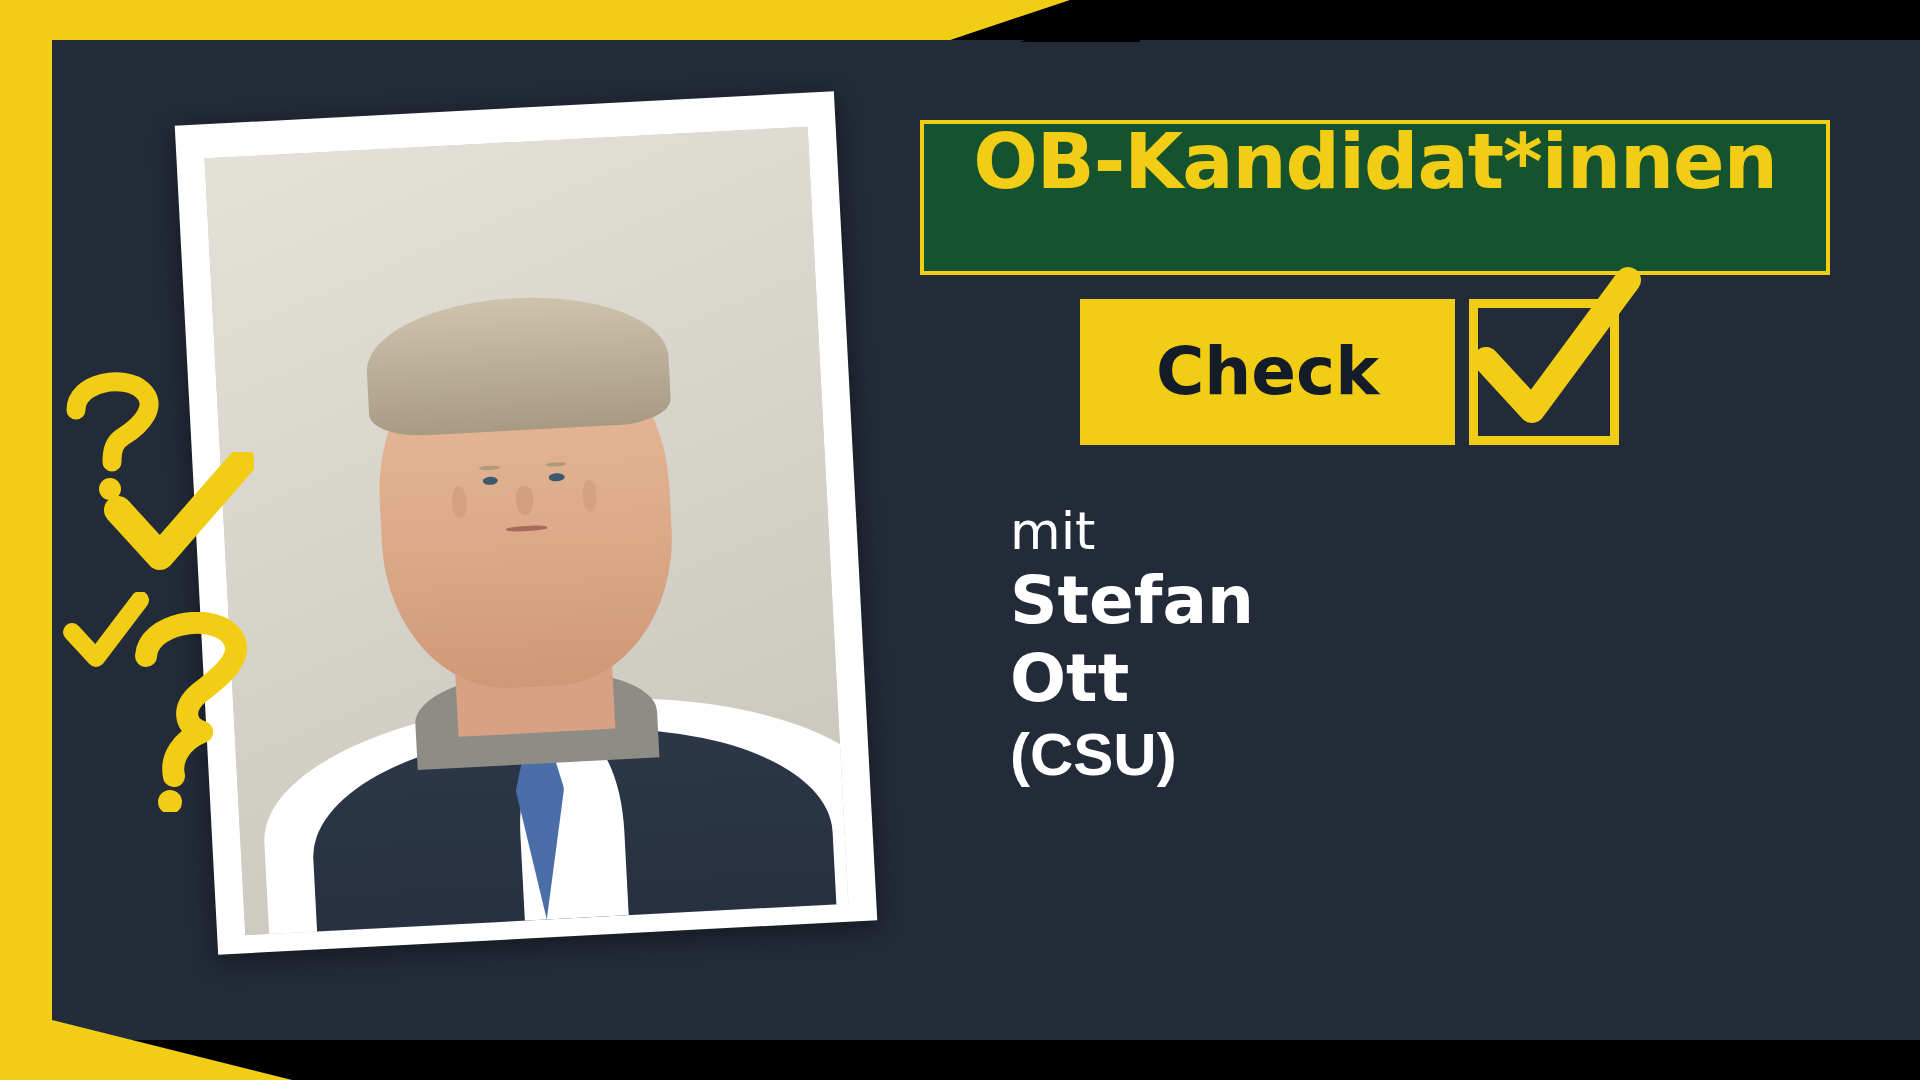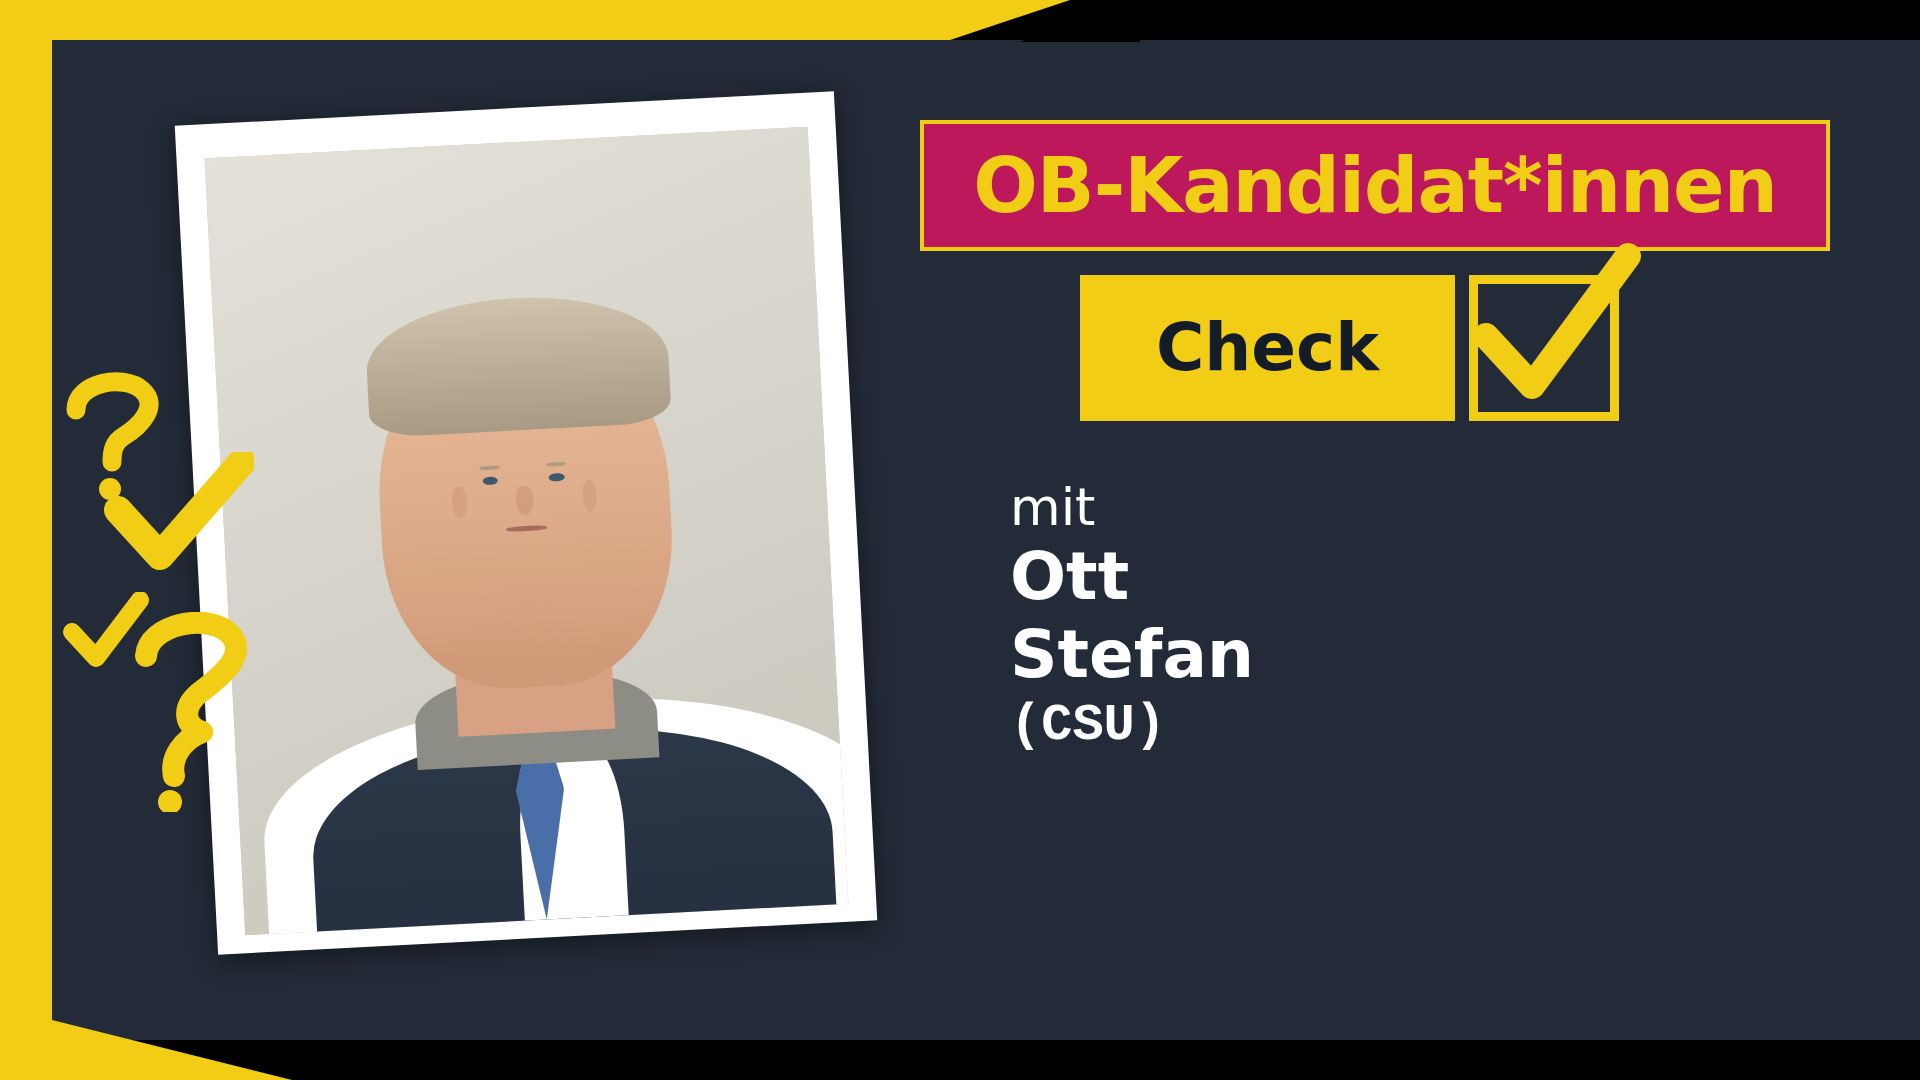--- a/index.html
+++ b/index.html
@@ -255,25 +255,25 @@
   .right-col {
     position: absolute;
     left: 900px;
     top: 120px;
     width: 980px;
   }
   .title-box {
     position: relative;
     margin-left: 20px;
     width: 910px;
-    height: 131px;
+    height: 155px;
     border: 4px solid #f2cd16;
-    background: #be185d;
+    background: #14532d;
     display: flex;
-    align-items: center;
+    align-items: flex-start;
     justify-content: center;
     box-sizing: border-box;
   }
   .title-text {
     color: #f2cd16;
     font-size: 76px;
     font-weight: 900;
     letter-spacing: -1px;
     line-height: 1;
     white-space: nowrap;
@@ -331,24 +331,24 @@
     line-height: 1.18;
     font-family: "DejaVu Sans", sans-serif;
   }
   .credit-name {
     font-size: 66px;
     font-weight: 900;
     line-height: 1.18;
     font-family: "DejaVu Sans", sans-serif;
   }
   .credit-party {
-    font-size: 52px;
+    font-size: 60px;
     font-weight: 700;
     line-height: 1.22;
-    font-family: Liberation Mono, monospace;
+    font-family: Liberation Sans, sans-serif;
   }
 </style>
 </head>
 <body>
 
 <div id="stage">
 
   <div class="dark-panel"></div>
   <div class="yellow-top-band"></div>
   <div class="black-wedge"></div>
@@ -411,19 +411,19 @@
       </div>
       <div class="checkbox">
         <svg viewBox="0 0 185 185">
           <path d="M26 96 L72 146 L168 16" fill="none" stroke="#f2cd16" stroke-width="26" stroke-linecap="round" stroke-linejoin="round"></path>
         </svg>
       </div>
     </div>
 
     <div class="credits">
       <div class="credit-mit">mit</div>
+      <div class="credit-name">Stefan</div>
       <div class="credit-name">Ott</div>
-      <div class="credit-name">Stefan</div>
       <div class="credit-party">(CSU)</div>
     </div>
 
   </div>
 </div>
 
 </body></html>

